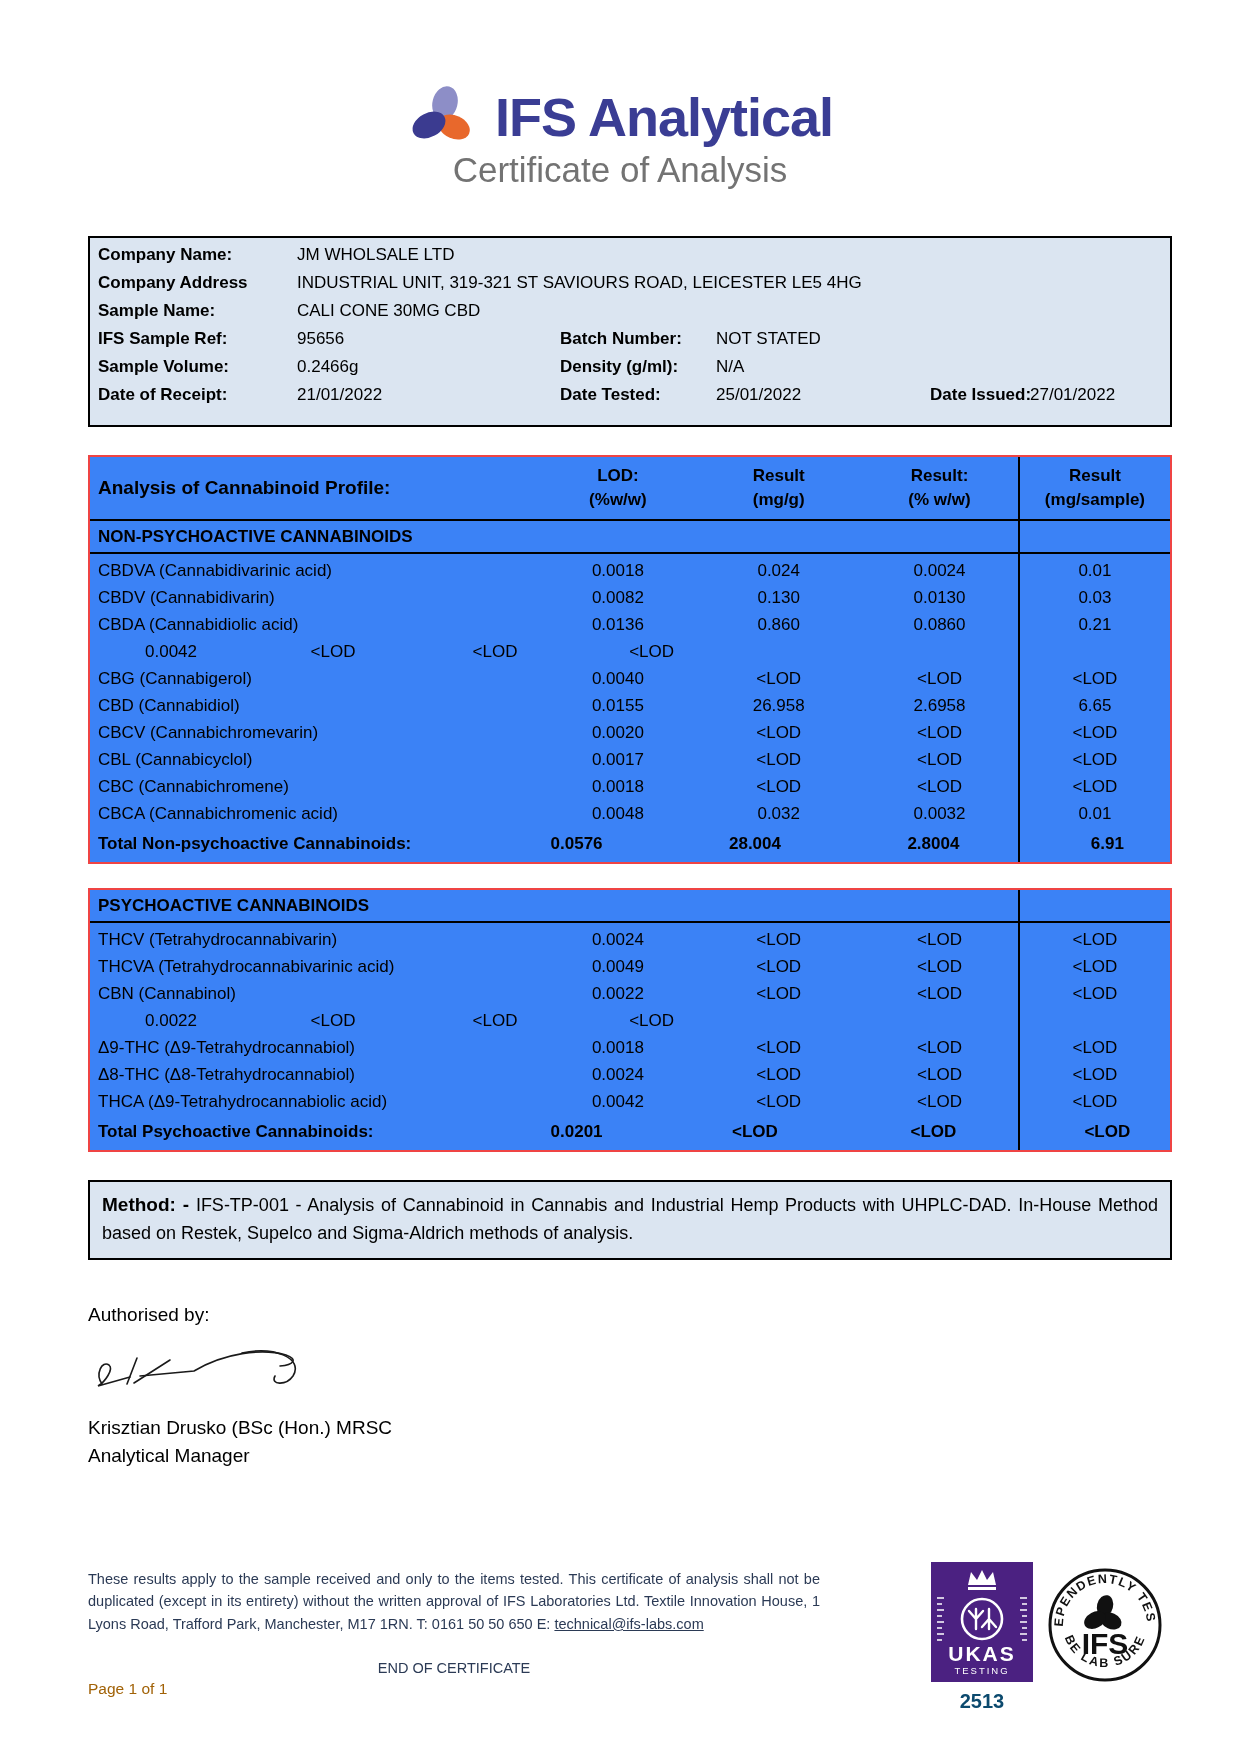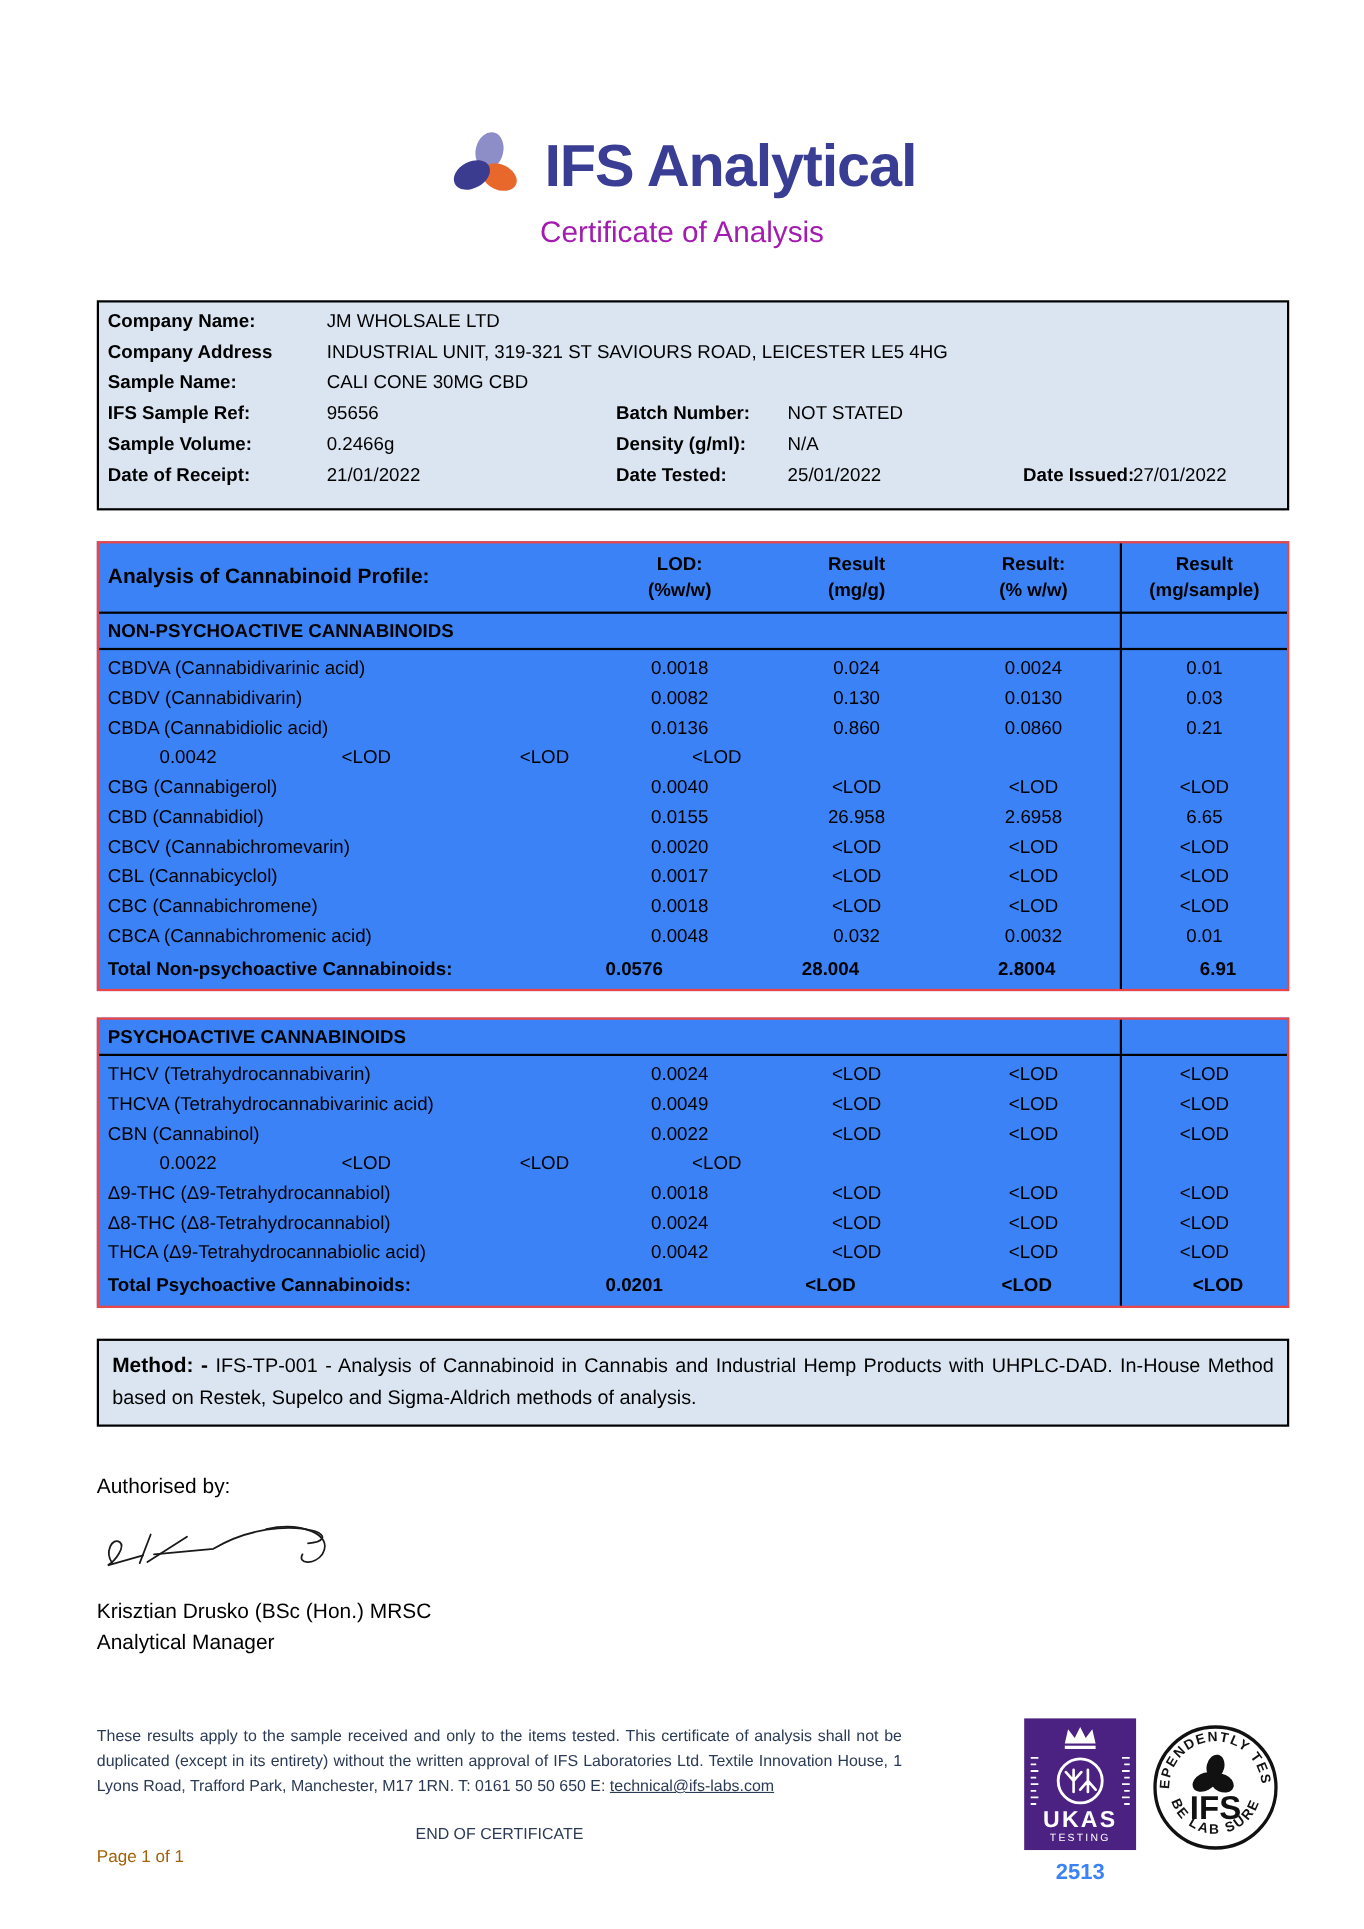--- a/index.html
+++ b/index.html
@@ -1,23 +1,23 @@
 <!DOCTYPE html>
 <html><head>
 <meta charset="utf-8">
 <style>
   html,body{margin:0;padding:0;background:#888;}
   .page{
     position:relative;width:1240px;height:1754px;background:#ffffff;
     margin:0 auto;font-family:"Liberation Sans",sans-serif;color:#000;overflow:hidden;
   }
   
-  .logo-row{padding-top:84px;display:flex;justify-content:center;align-items:center;gap:14px;margin-top:34px;}
+  .logo-row{padding-top:84px;display:flex;justify-content:center;align-items:center;gap:14px;}
   .brand{font-size:54px;font-weight:700;color:#3a3d94;letter-spacing:-1px;}
-  .doc-title{text-align:center;margin-top:12px;font-size:27px;font-weight:400;color:#a21caf;}
+  .doc-title{text-align:center;font-size:35px;font-weight:400;color:#737373;}
   .content{width:1084px;margin-left:88px;}
   
   .info-table{margin-top:46px;border:2px solid #000;background:#dbe5f1;padding:3px 0 16px 0;}
   .info-row{position:relative;height:28px;line-height:28px;font-size:17px;}
   .info-row span{position:absolute;white-space:nowrap;}
   .lbl{font-weight:700;}
   .p1l{left:8px;} .p1v{left:207px;} .p2l{left:470px;} .p2v{left:626px;} .p3l{left:840px;} .p3v{left:940px;}
   
   .table{position:relative;margin-top:28px;border:2px solid #ef4444;background:#3b82f6;}
   .vline{position:absolute;top:0;bottom:0;left:86%;width:2px;margin-left:-1px;background:#000;}
@@ -38,21 +38,21 @@
   
   .auth-label{margin-top:44px;font-size:19px;}
   .sig{margin-top:6px;margin-left:2px;}
   .auth-name{margin-top:12px;font-size:19px;line-height:1.5;}
   
   .disclaimer{position:absolute;left:88px;top:1568px;width:732px;font-size:14.5px;line-height:1.55;color:#2b3a55;text-align:justify;}
   .email{color:#2b3a55;text-decoration:underline;}
   .end-cert{position:absolute;left:88px;top:1660px;width:732px;text-align:center;font-size:14.5px;color:#2b3a55;}
   .page-num{position:absolute;left:88px;top:1680px;font-size:15.5px;color:#a16207;}
   .ukas{position:absolute;left:931px;top:1562px;width:102px;}
-  .ukas-num{text-align:center;font-size:20px;font-weight:700;margin-top:4px;color:#3b82f6;}
+  .ukas-num{text-align:center;font-size:20px;font-weight:700;margin-top:4px;color:#0c4a6e;}
   .stamp{position:absolute;left:1046px;top:1566px;}
 </style>
 </head>
 <body>
 
 <div class="page">
 
   <div class="logo-row">
     <svg width="74" height="66" viewBox="0 0 74 66">
       <ellipse cx="38" cy="19" rx="12.5" ry="17" transform="rotate(14 38 19)" fill="#8d8ec7"></ellipse>

